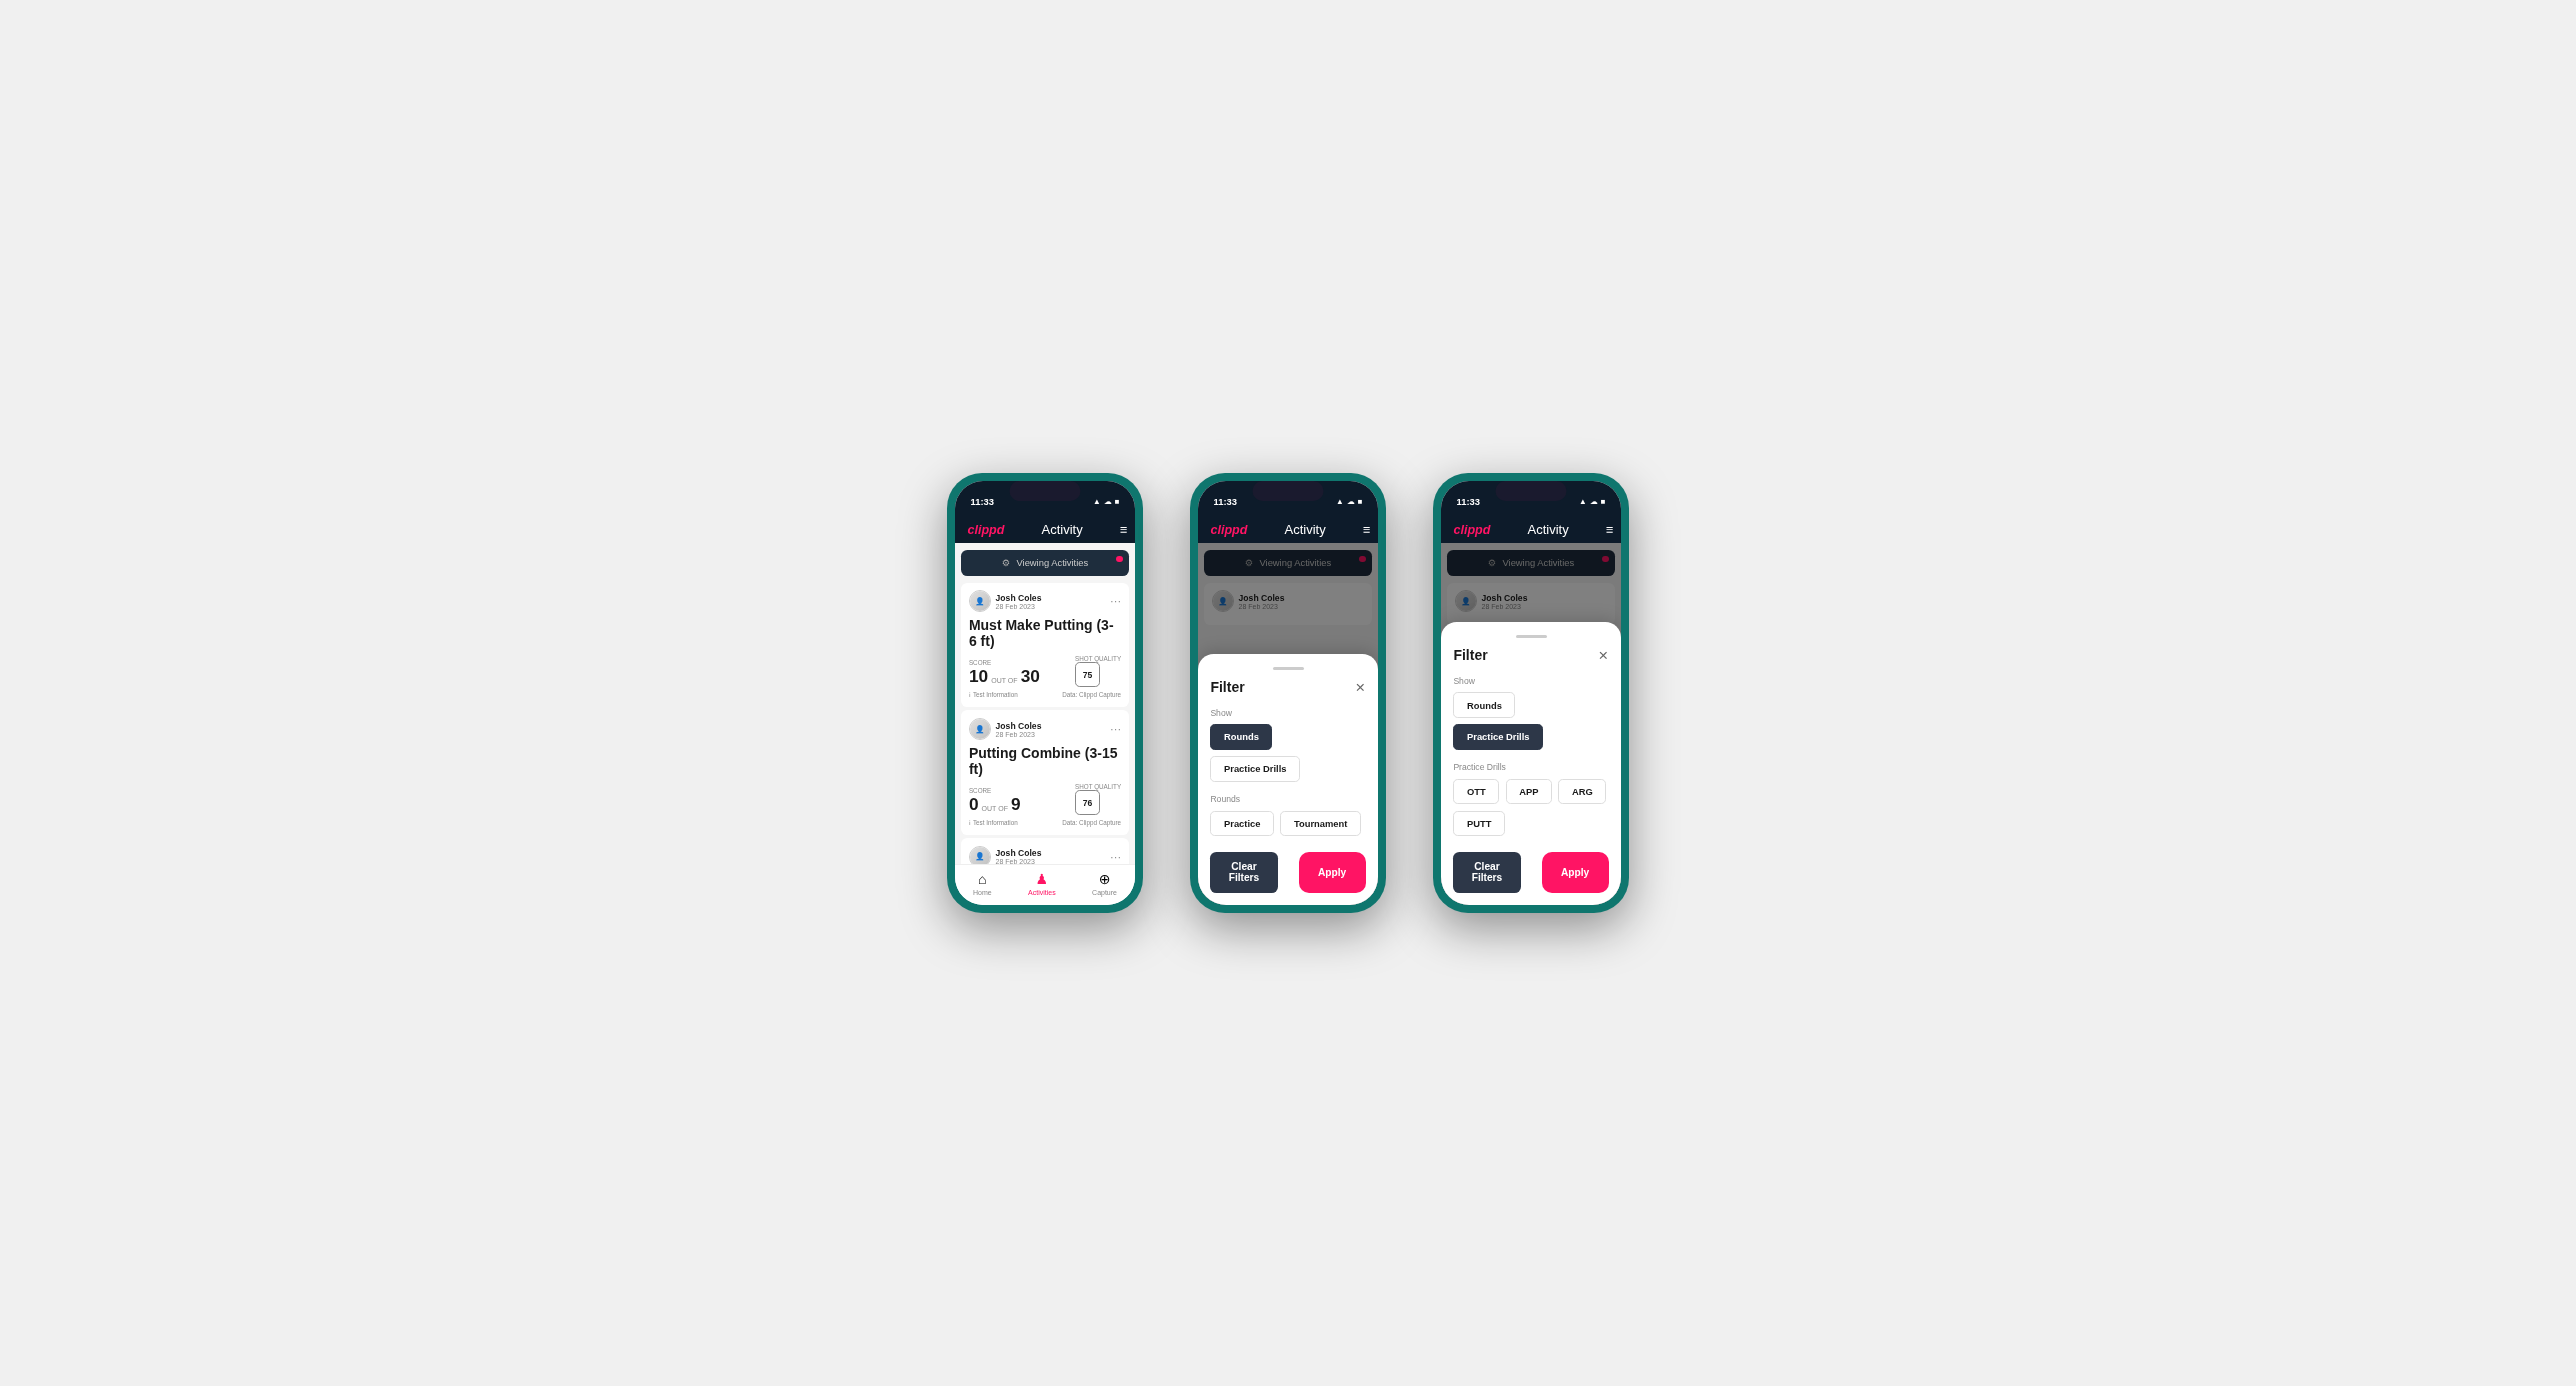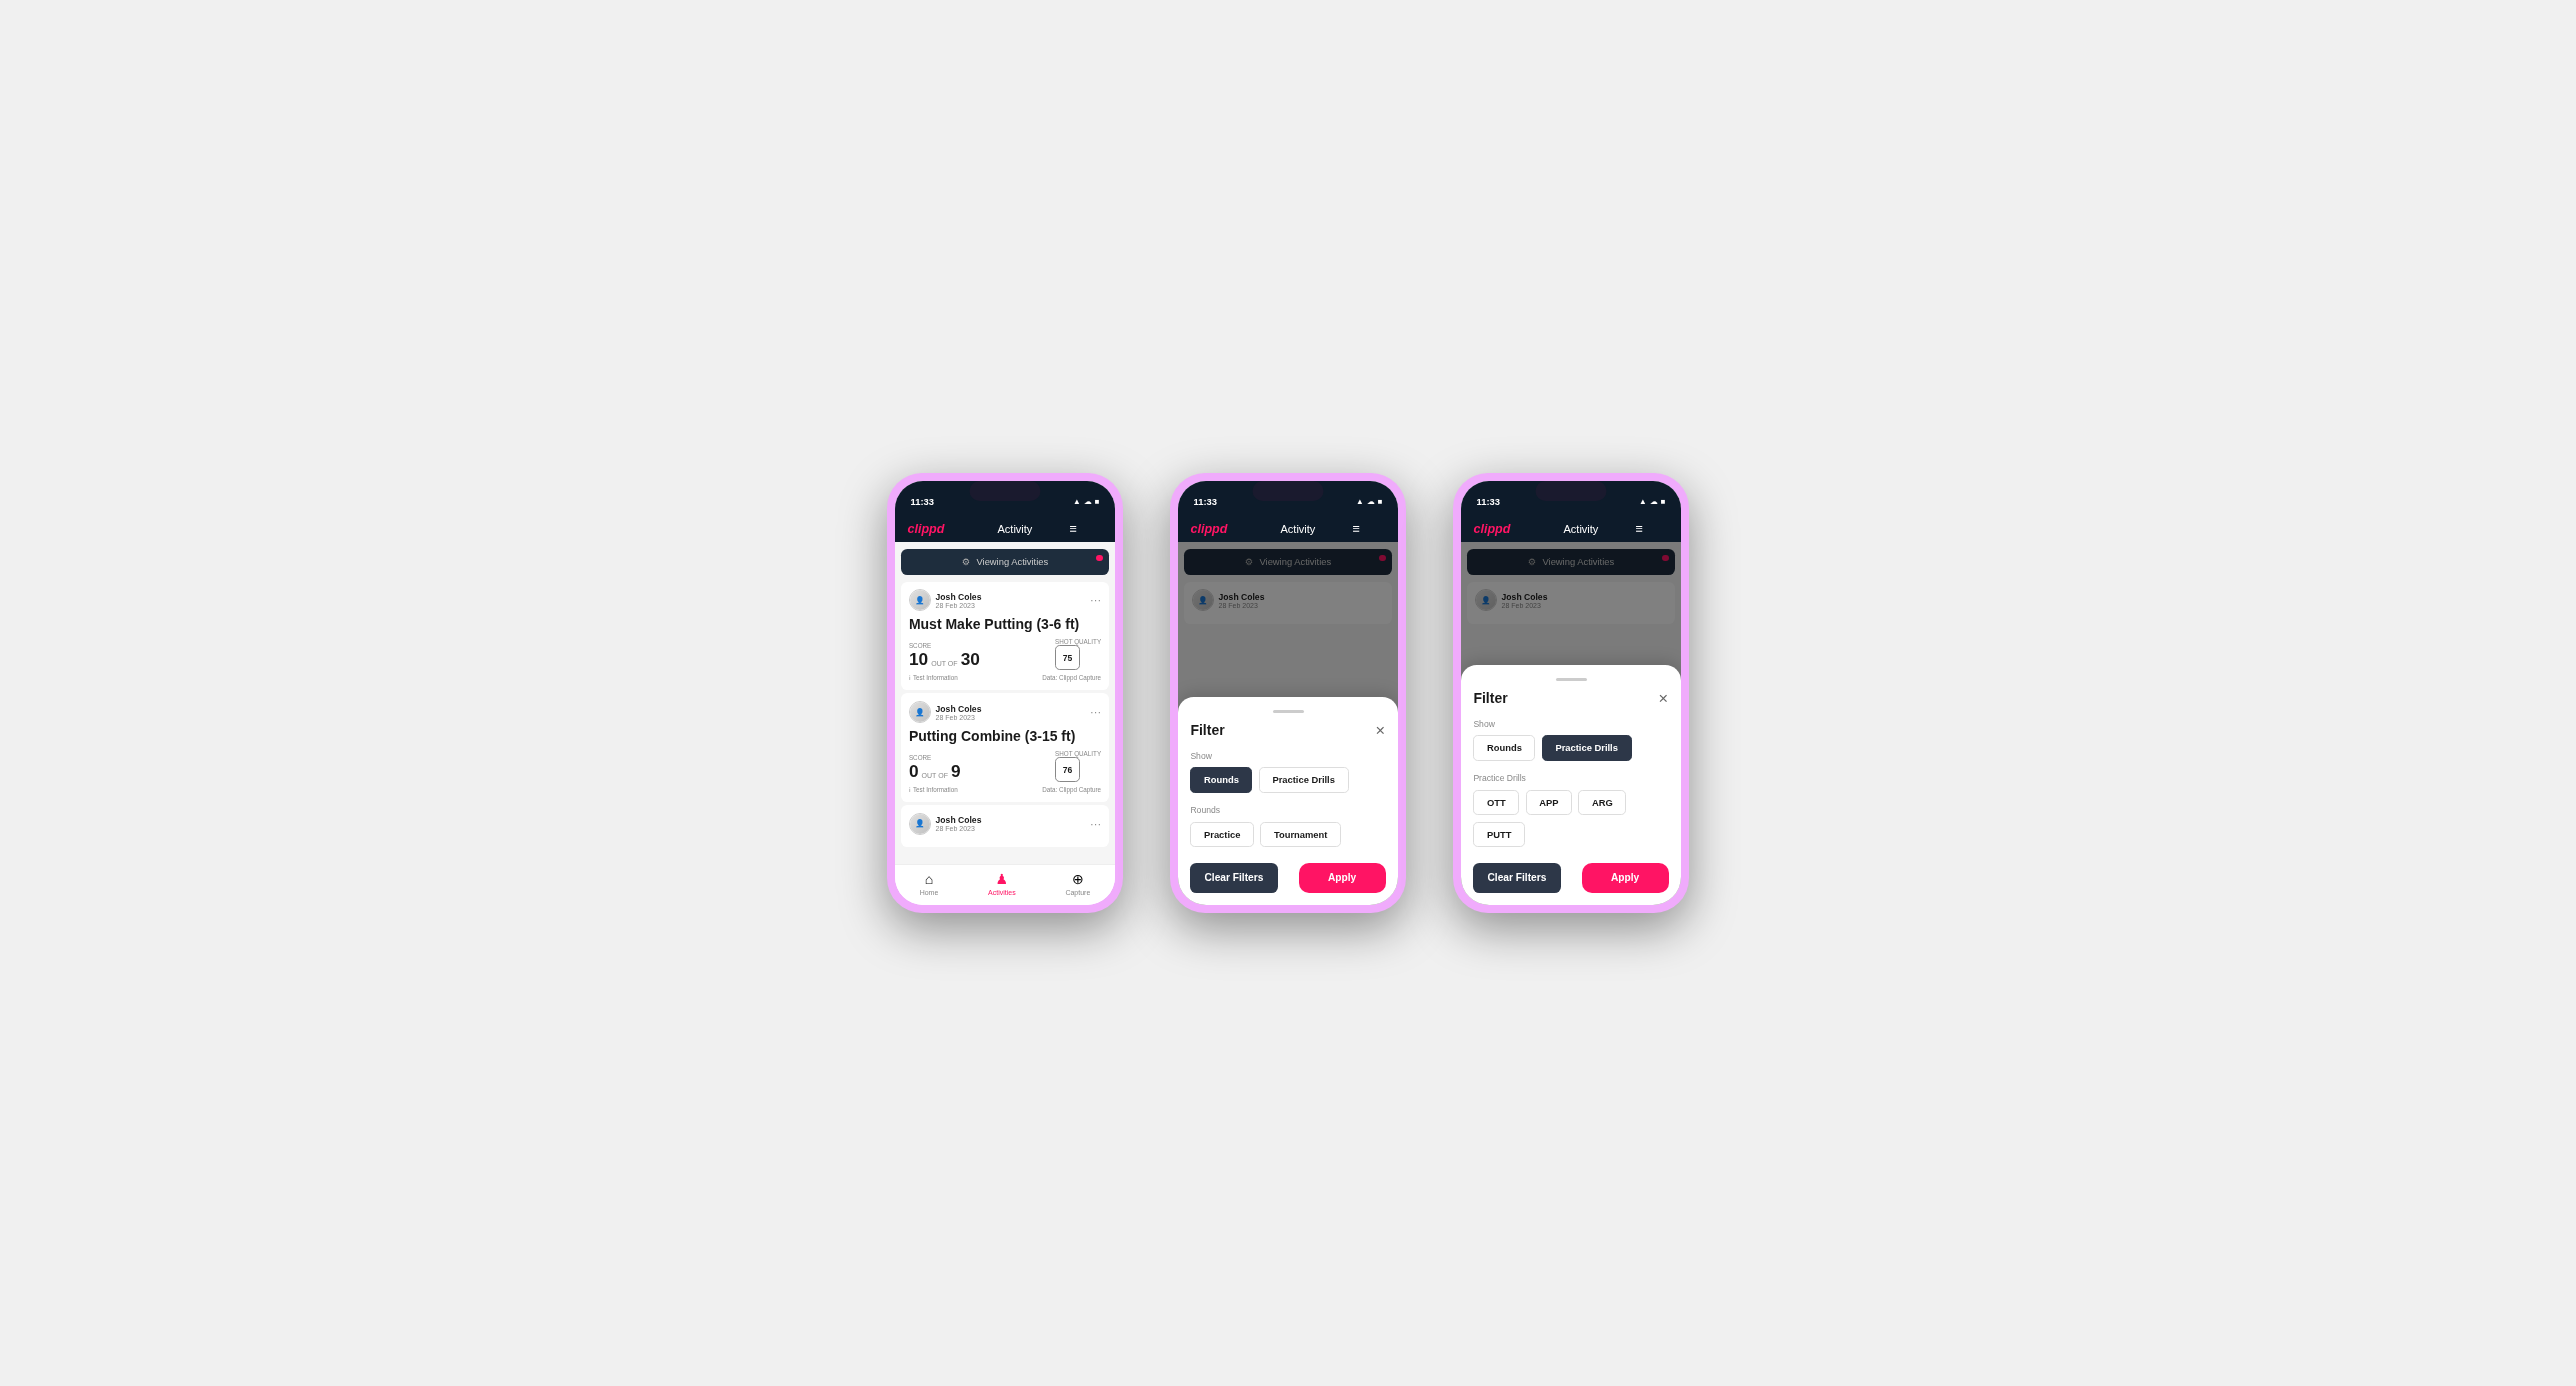--- a/index.html
+++ b/index.html
@@ -14,23 +14,23 @@
 
     .scene {
       display: flex;
       gap: 47px;
       align-items: center;
       padding: 47px;
     }
 
     
     .phone {
-      width: 236px;
+      width: 196px;
       height: 440px;
-      background: #f0abfc;
+      background: #0f766e;
       border-radius: 35px;
       padding: 7.8px;
       box-shadow: 0 15.7px 47px rgba(0,0,0,0.4);
       position: relative;
     }
 
     .phone-inner {
       width: 100%;
       height: 100%;
       background: #fff;
@@ -95,23 +95,22 @@
 
     .nav-logo {
       color: #ff1464;
       font-size: 12.6px;
       font-weight: 800;
       font-style: italic;
     }
 
     .nav-title {
       color: #fff;
-      font-size: 11px;
+      font-size: 13px;
       font-weight: 500;
-      margin-left: 16px;
     }
 
     .nav-menu {
       color: #fff;
       font-size: 12.6px;
     }
 
     
     .content {
       flex: 1;

